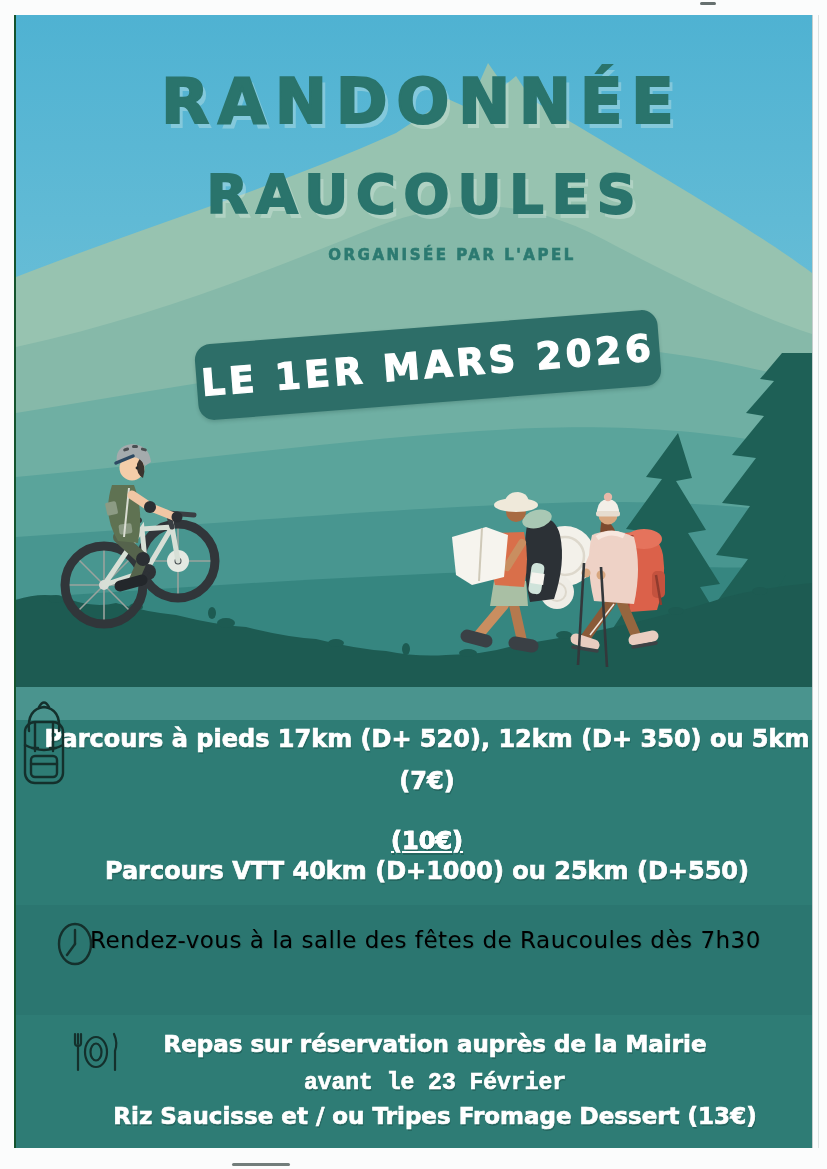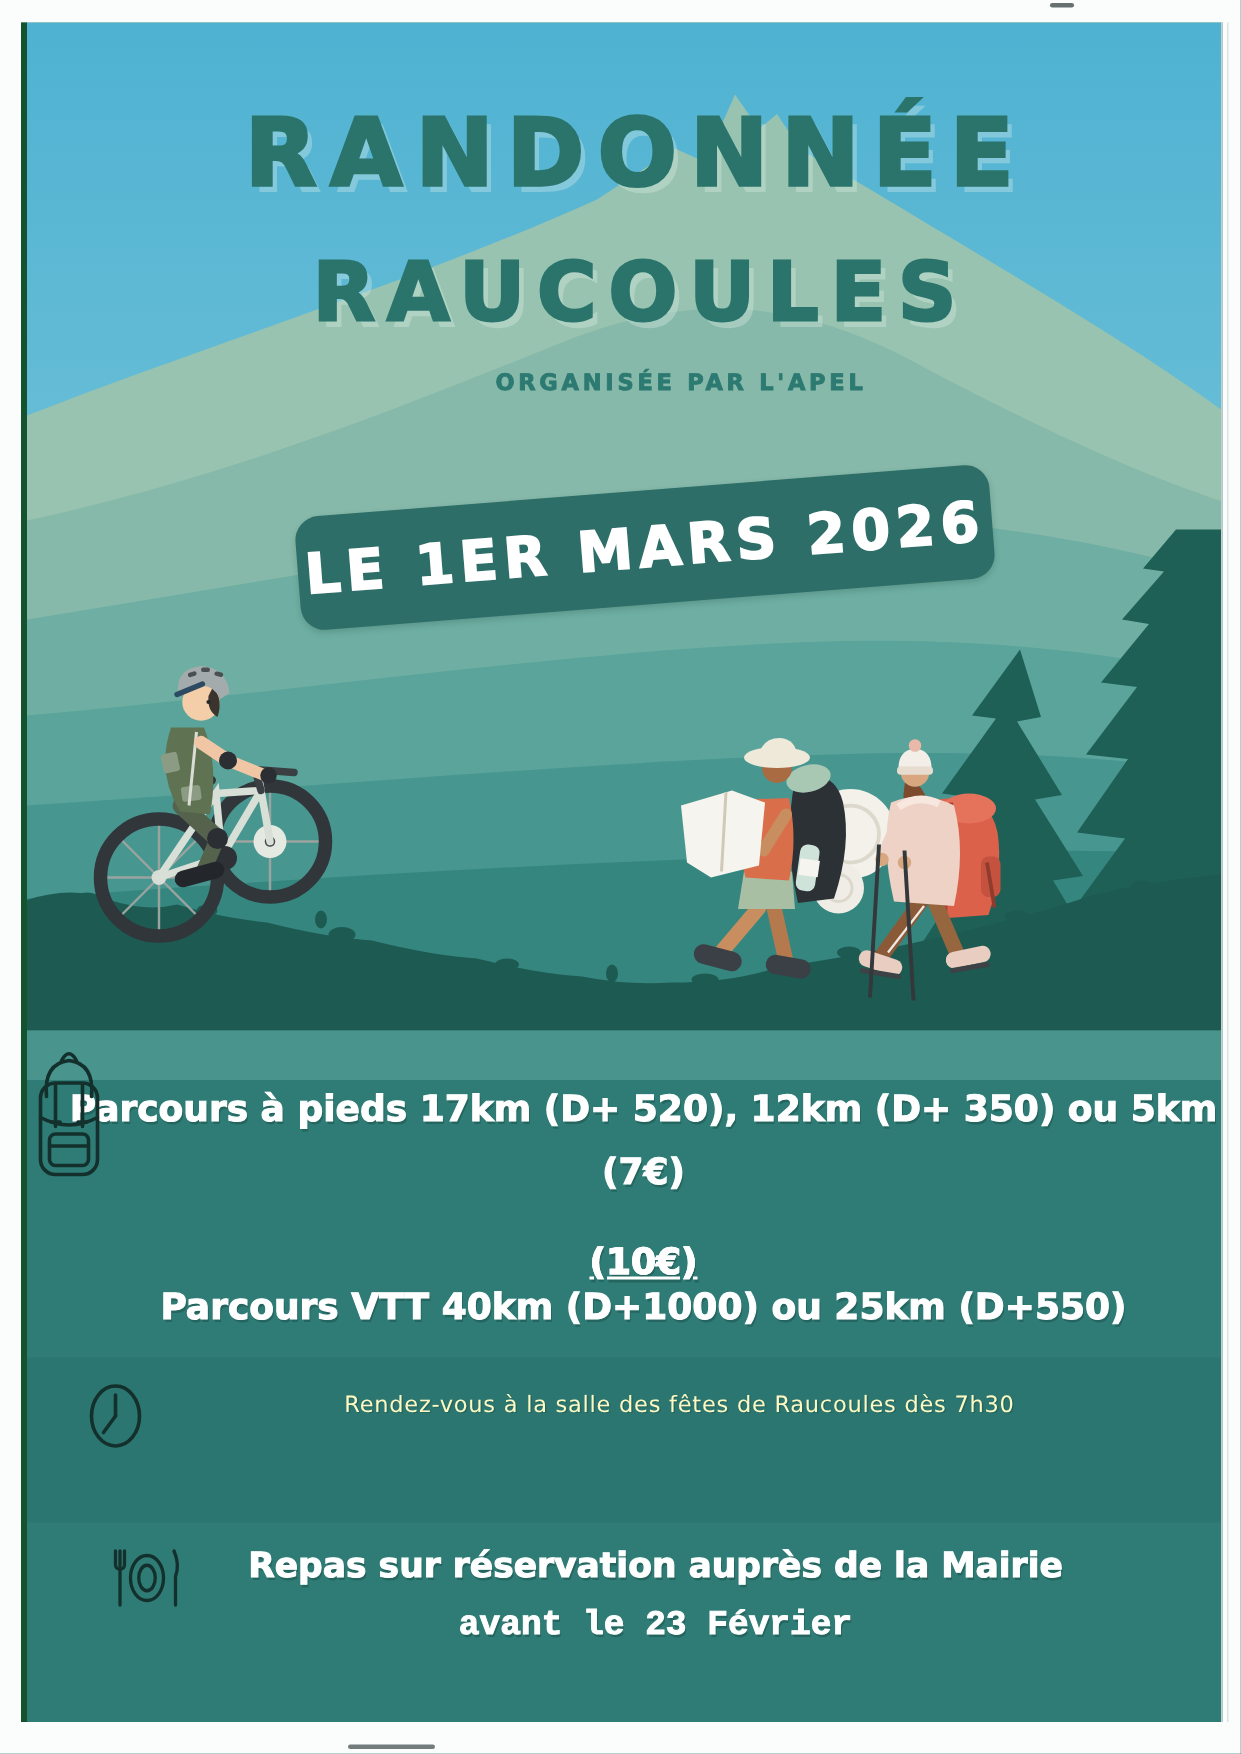--- a/index.html
+++ b/index.html
@@ -5,21 +5,21 @@
   html,body{margin:0;padding:0;}
   body{
     width:827px;height:1169px;position:relative;overflow:hidden;
     background:#fbfcfc;
     font-family:"DejaVu Sans","Liberation Sans",sans-serif;
   }
   .page{position:absolute;inset:0;background:#fbfcfc;}
   .poster{
     position:absolute;left:14px;top:15px;width:796px;height:1133px;
     overflow:hidden;background:#3b8d86;
-    border-left:4px solid #14532d;border-right:1px solid #c5cfce;
+    border-left:2px solid #14532d;border-right:1px solid #c5cfce;
   }
   .bg-svg{position:absolute;left:0;top:0;width:796px;height:1133px;display:block;}
   .abs{position:absolute;}
   .txt{white-space:nowrap;}
 
   .title1{
     left:16px;right:0;top:50px;text-align:center;
     font-size:62px;font-weight:bold;letter-spacing:9px;
     color:#2a746c;-webkit-text-stroke:2.2px #2a746c;
     text-shadow:4px 5px 0 rgba(236,246,240,0.30);
@@ -53,22 +53,22 @@
     text-shadow:2px 3px 0 rgba(10,45,40,0.30);
   }
   .prog-line{
     left:26px;right:0;text-align:center;
     font-size:24px;font-weight:bold;color:#ffffff;
     -webkit-text-stroke:0.7px #ffffff;
     text-shadow:1px 2px 0 rgba(10,45,40,0.28);
   }
   .pl1{top:710px;} .pl2{top:752px;} .pl3{top:794px;margin-top:48px;} .pl4{top:812px;text-decoration:underline;}
   .meeting{
-    left:74px;right:0;top:912px;text-align:center;
-    font-size:15px;font-weight:normal;color:#fef9c3;
+    left:74px;right:0;top:912px;
+    font-size:23px;font-weight:normal;color:#000000;
     letter-spacing:0.5px;
     text-shadow:1px 1px 0 rgba(10,45,40,0.22);
   }
   .meal-line{
     left:42px;right:0;text-align:center;
     font-size:23px;font-weight:bold;color:#ffffff;
     -webkit-text-stroke:0.7px #ffffff;
     text-shadow:1px 2px 0 rgba(10,45,40,0.28);
   }
   .ml1{top:1016px;} .ml2{top:1055px;font-family:Liberation Mono, monospace;} .ml3{top:1088px;}
@@ -239,20 +239,21 @@
 
     <div class="abs txt prog-line pl1">Parcours à pieds 17km (D+ 520), 12km (D+ 350) ou 5km</div>
     <div class="abs txt prog-line pl2">(7€)</div>
     <div class="abs txt prog-line pl3">Parcours VTT 40km (D+1000) ou 25km (D+550)</div>
     <div class="abs txt prog-line pl4">(10€)</div>
 
     <div class="abs txt meeting">Rendez-vous à la salle des fêtes de Raucoules dès 7h30</div>
 
     <div class="abs txt meal-line ml1">Repas sur réservation auprès de la Mairie</div>
     <div class="abs txt meal-line ml2">avant le 23 Février</div>
+    <div class="abs txt meal-line ml3">Riz Saucisse et / ou Tripes Fromage Dessert (13€)</div>
 
     <svg class="abs icon-svg" style="left:2px;top:678px;" width="52" height="102" viewBox="0 0 52 102" fill="none" stroke="#14302c" stroke-width="2.4" stroke-linecap="round">
       <rect x="7" y="29" width="38" height="61" rx="10"></rect>
       <path d="M11,38 Q9,16 26,14 Q43,16 41,38"></path>
       <path d="M21,14 Q26,5 31,14"></path>
       <path d="M17,30 L17,58 M35,30 L35,58"></path>
       <path d="M14,55 L20,55 M32,55 L38,55"></path>
       <path d="M7,52 Q26,62 45,52"></path>
       <rect x="13" y="63" width="26" height="21" rx="4"></rect>
       <path d="M13,71 L39,71"></path>

